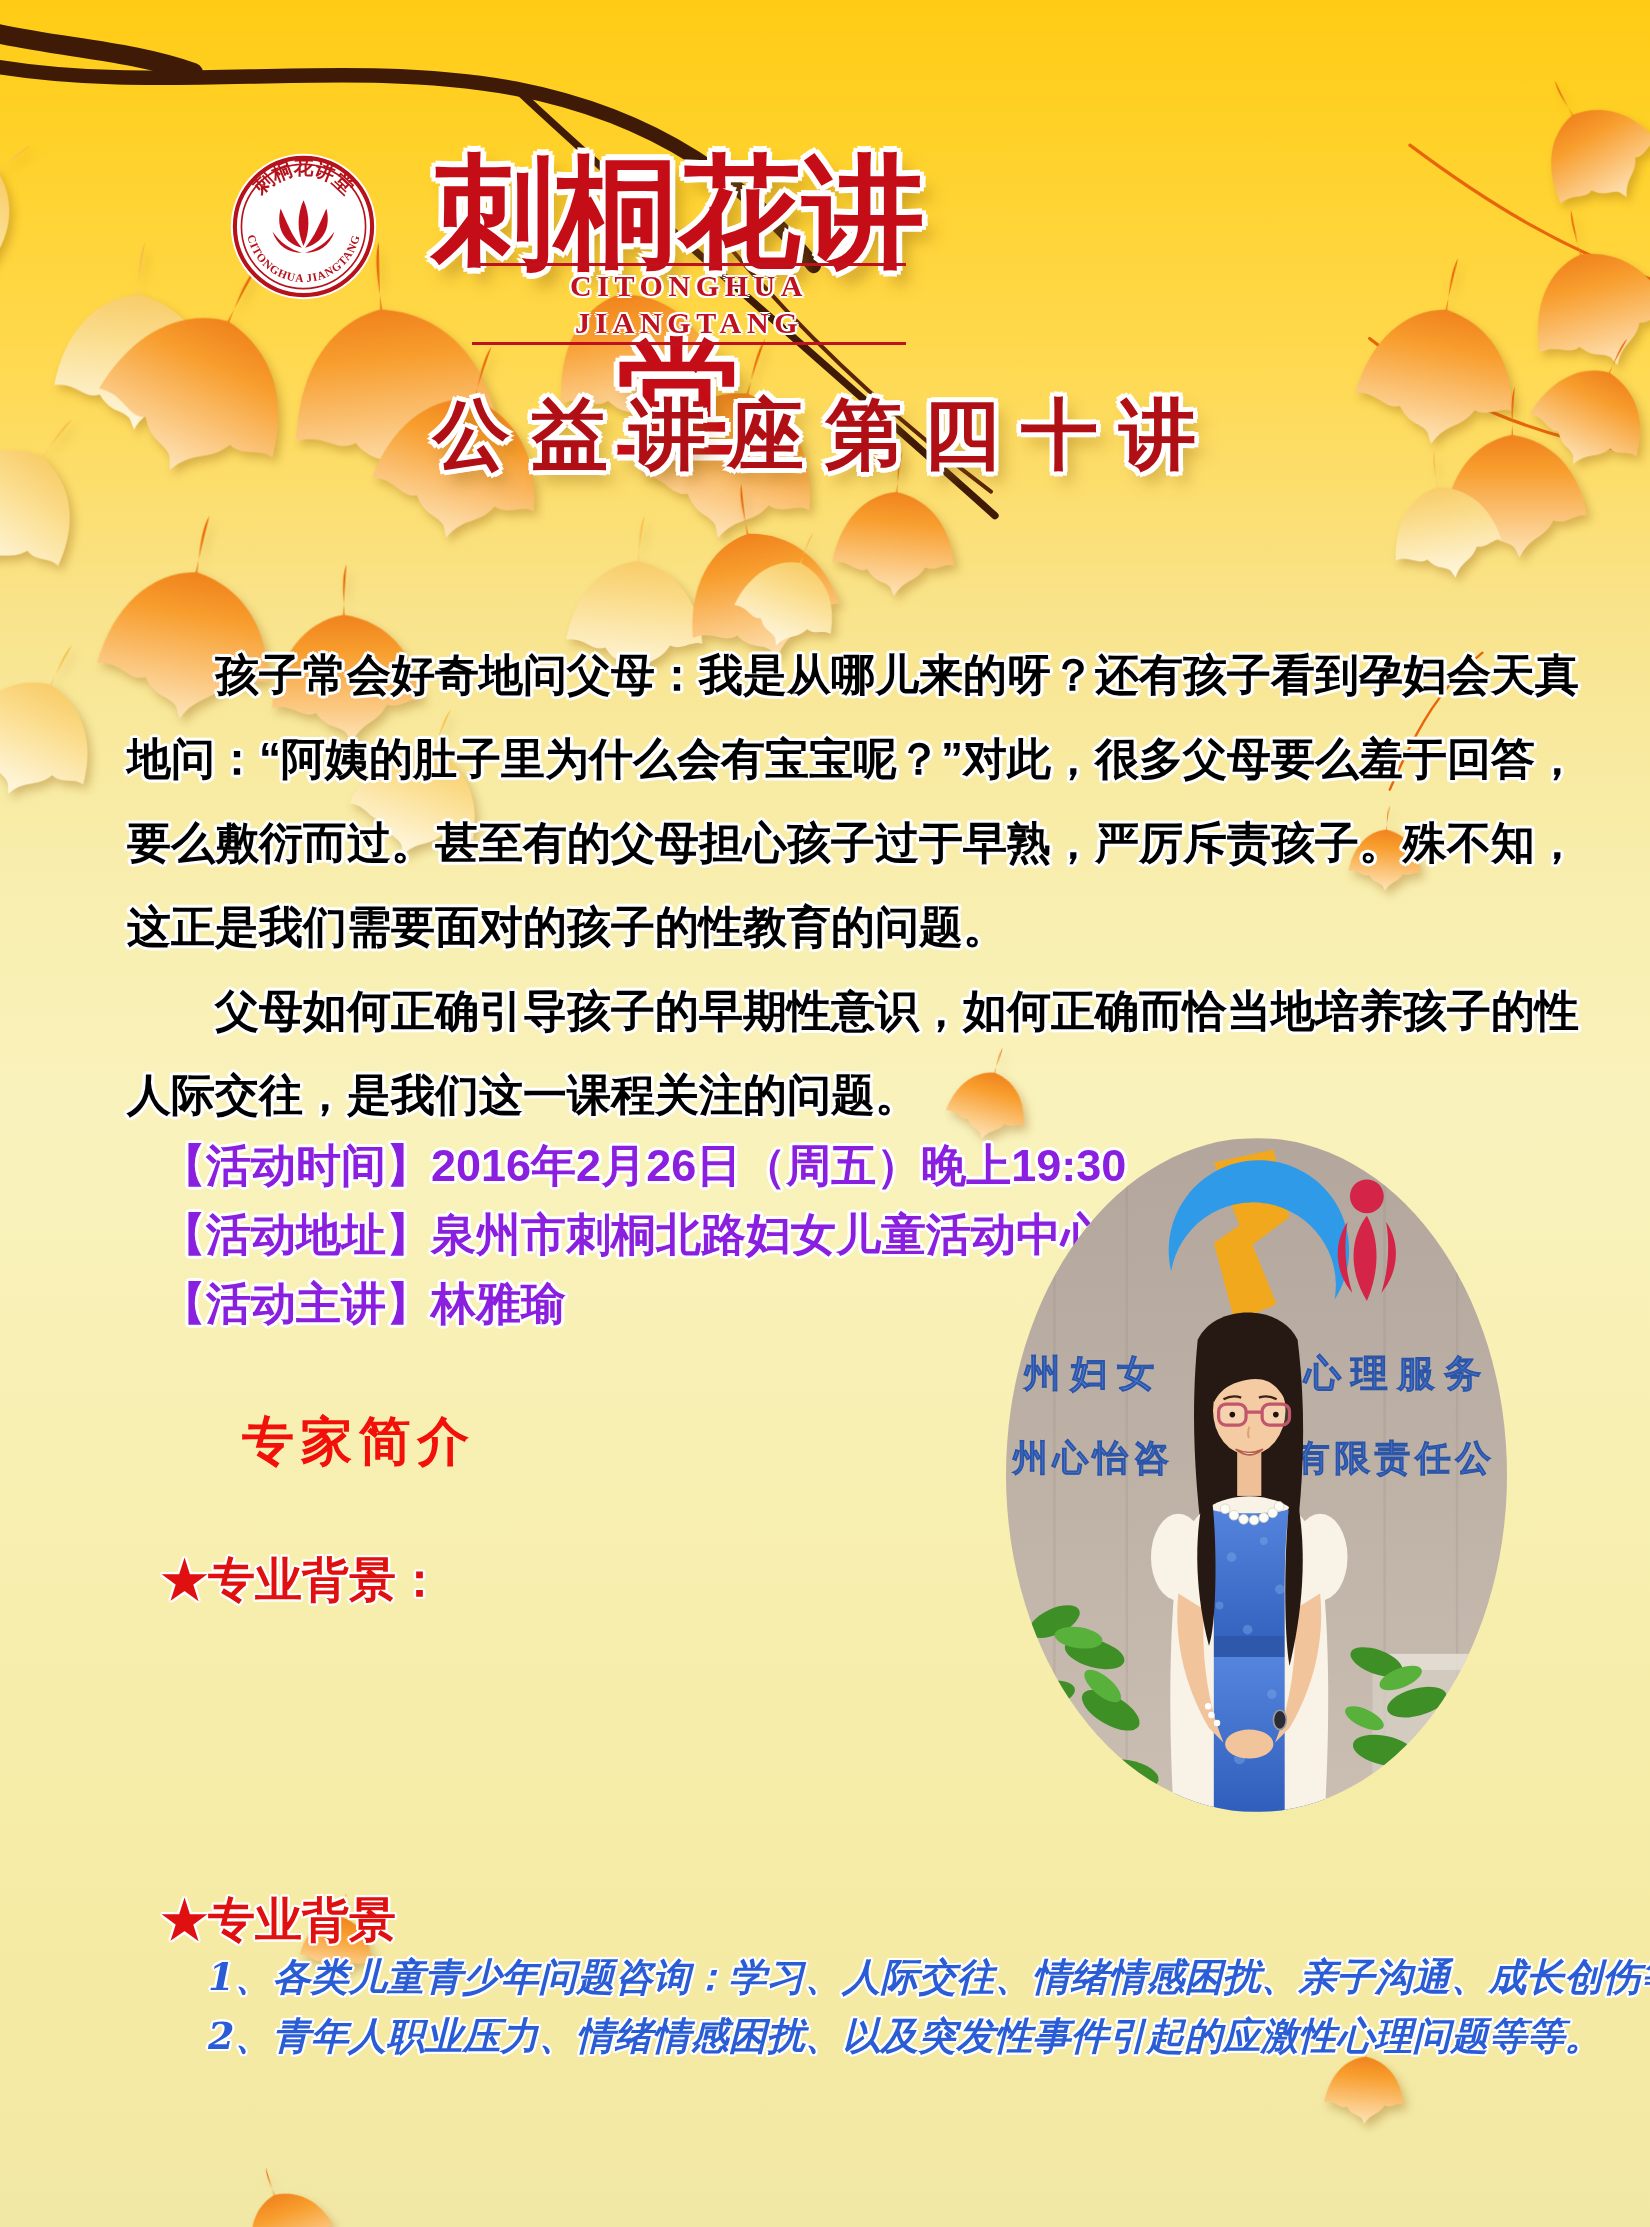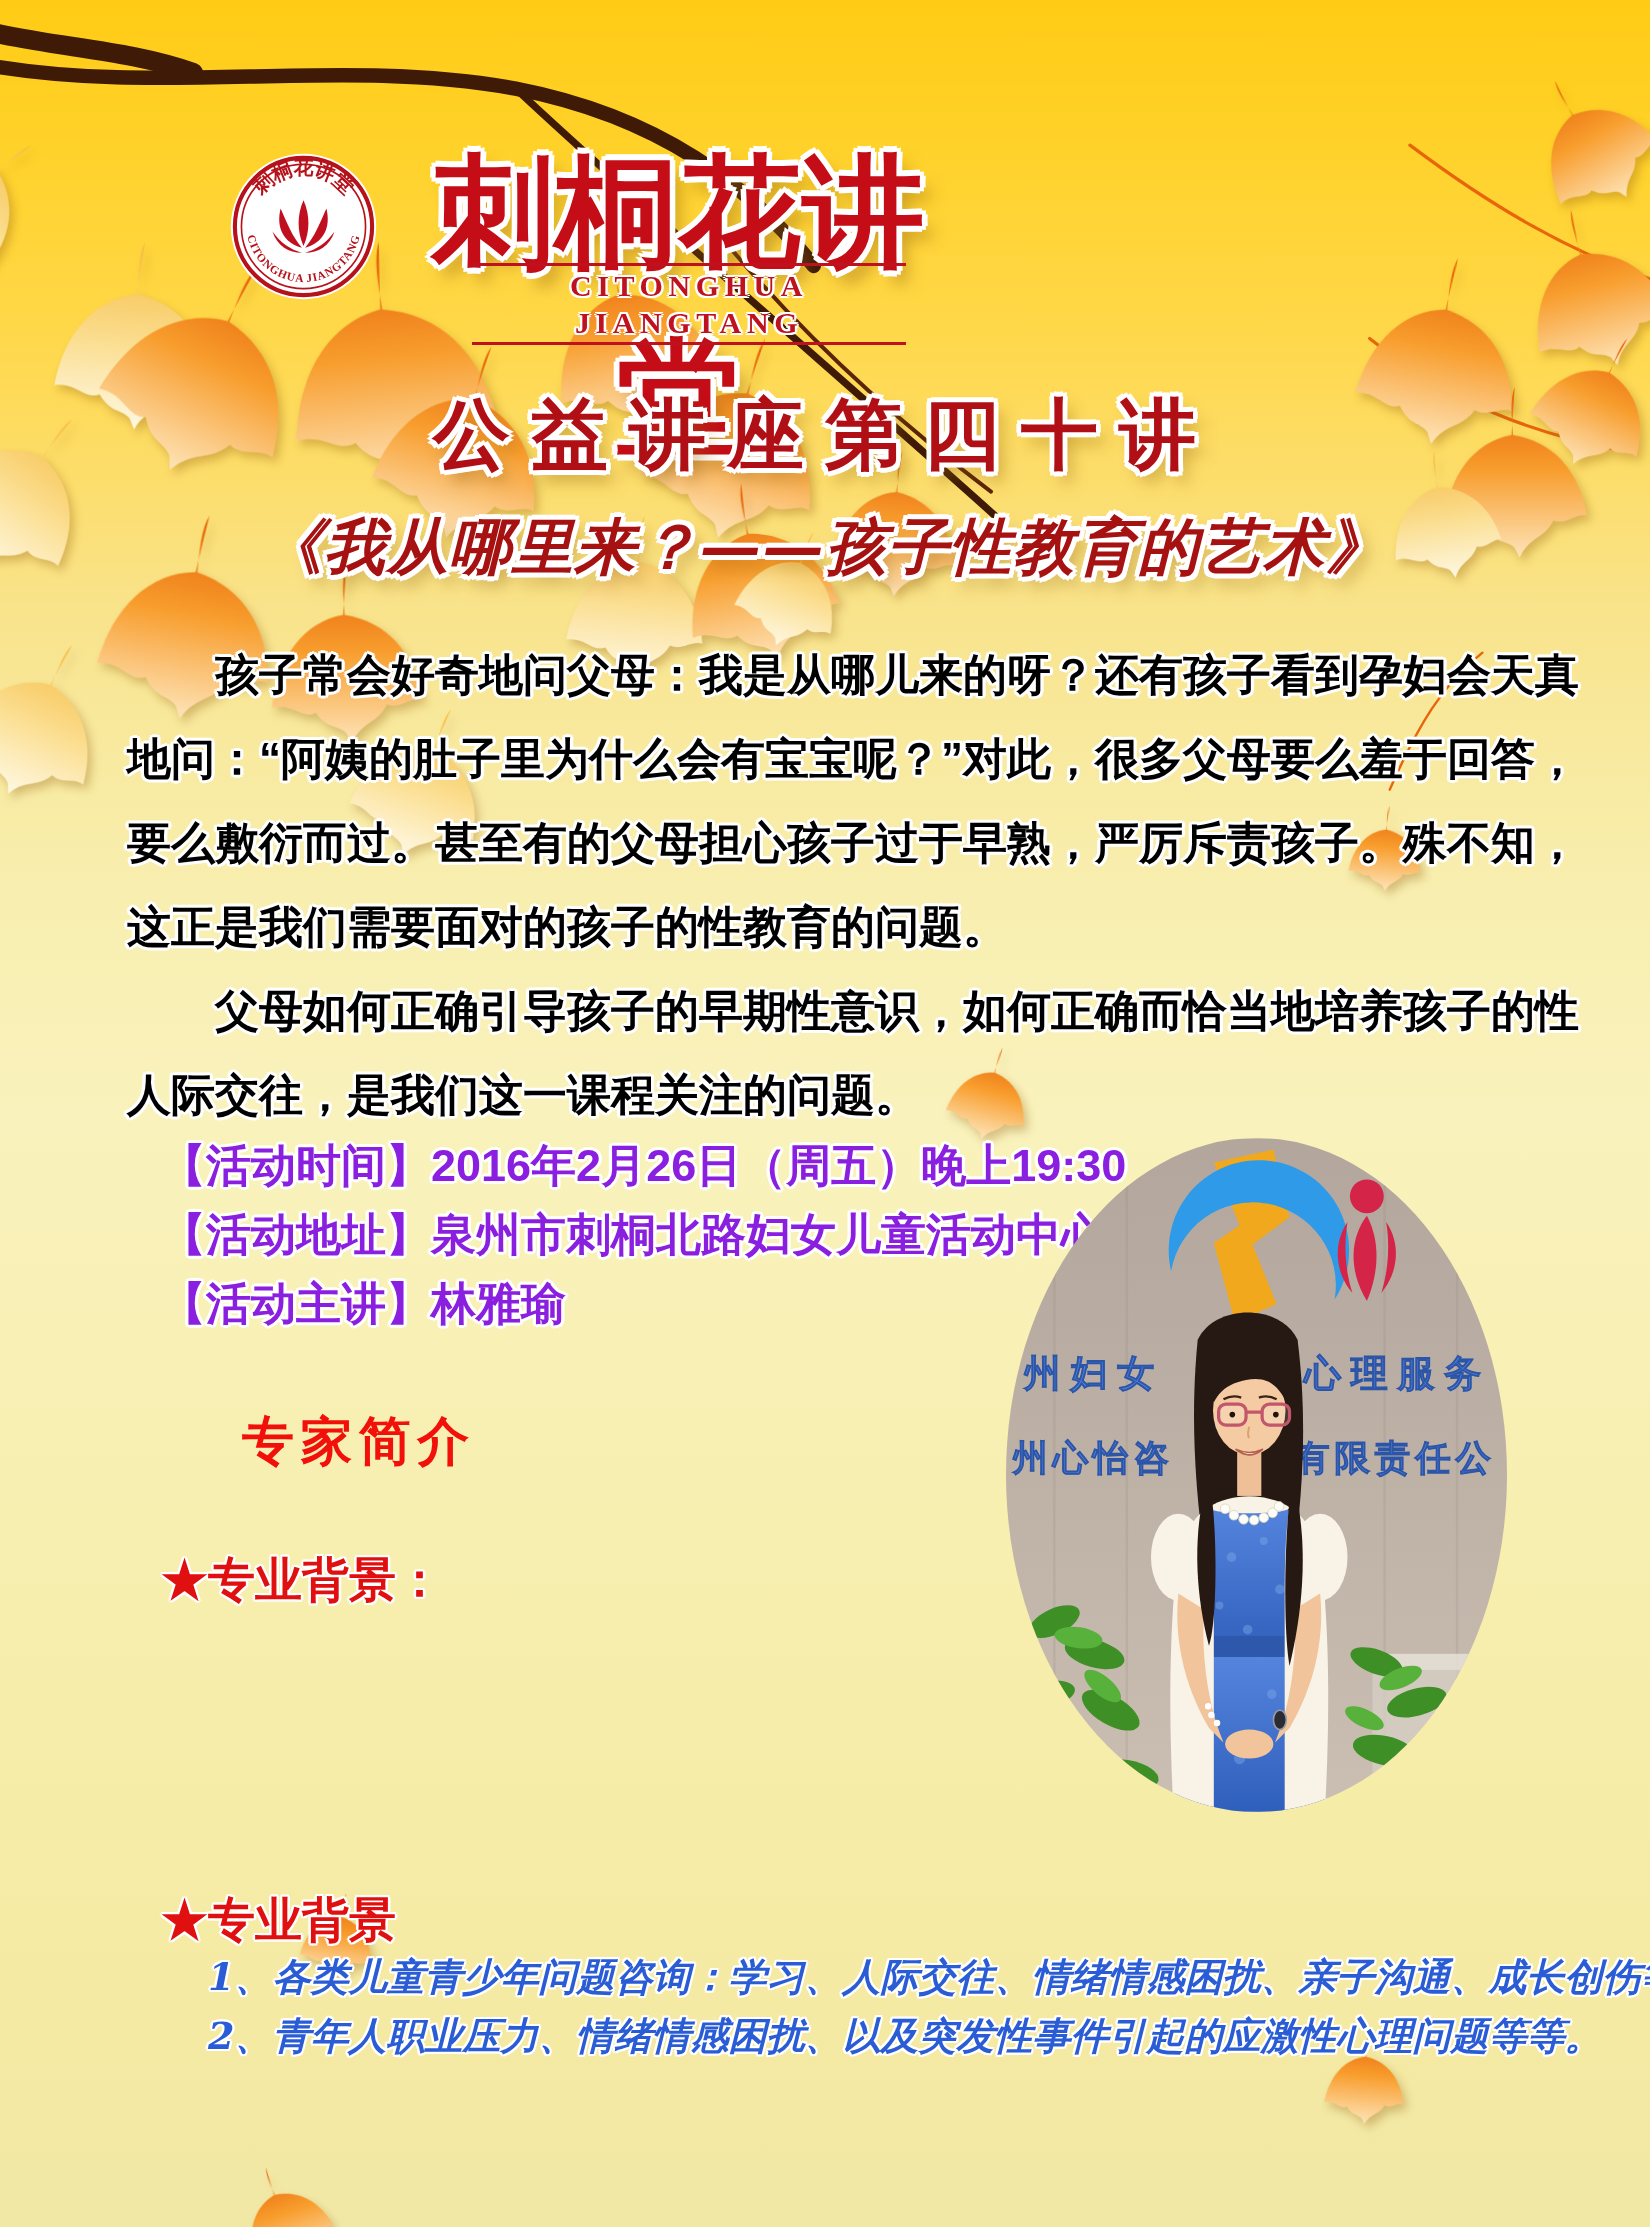--- a/index.html
+++ b/index.html
@@ -194,21 +194,20 @@
       <text font-family="Liberation Serif, serif" font-size="14" font-weight="bold" fill="#B5121B" text-anchor="middle" letter-spacing="1">
         <textPath href="#arcBot" startOffset="50%">CITONGHUA JIANGTANG</textPath>
       </text>
     </svg>
   </div>
 
   <div class="brand-title ow5b">刺桐花讲堂</div>
   <div class="brand-latin ow2">CITONGHUA JIANGTANG</div>
 
   <div class="series-title ow5">公益讲座第四十讲</div>
-  <div class="lecture-title ow5">《我从哪里来？——孩子性教育的艺术》</div>
 
   <div class="intro ow3">
     <div class="ln indent">孩子常会好奇地问父母：我是从哪儿来的呀？还有孩子看到孕妇会天真</div>
     <div class="ln">地问：“阿姨的肚子里为什么会有宝宝呢？”对此，很多父母要么羞于回答，</div>
     <div class="ln">要么敷衍而过。甚至有的父母担心孩子过于早熟，严厉斥责孩子。殊不知，</div>
     <div class="ln">这正是我们需要面对的孩子的性教育的问题。</div>
     <div class="ln indent">父母如何正确引导孩子的早期性意识，如何正确而恰当地培养孩子的性</div>
     <div class="ln">人际交往，是我们这一课程关注的问题。</div>
   </div>
 

